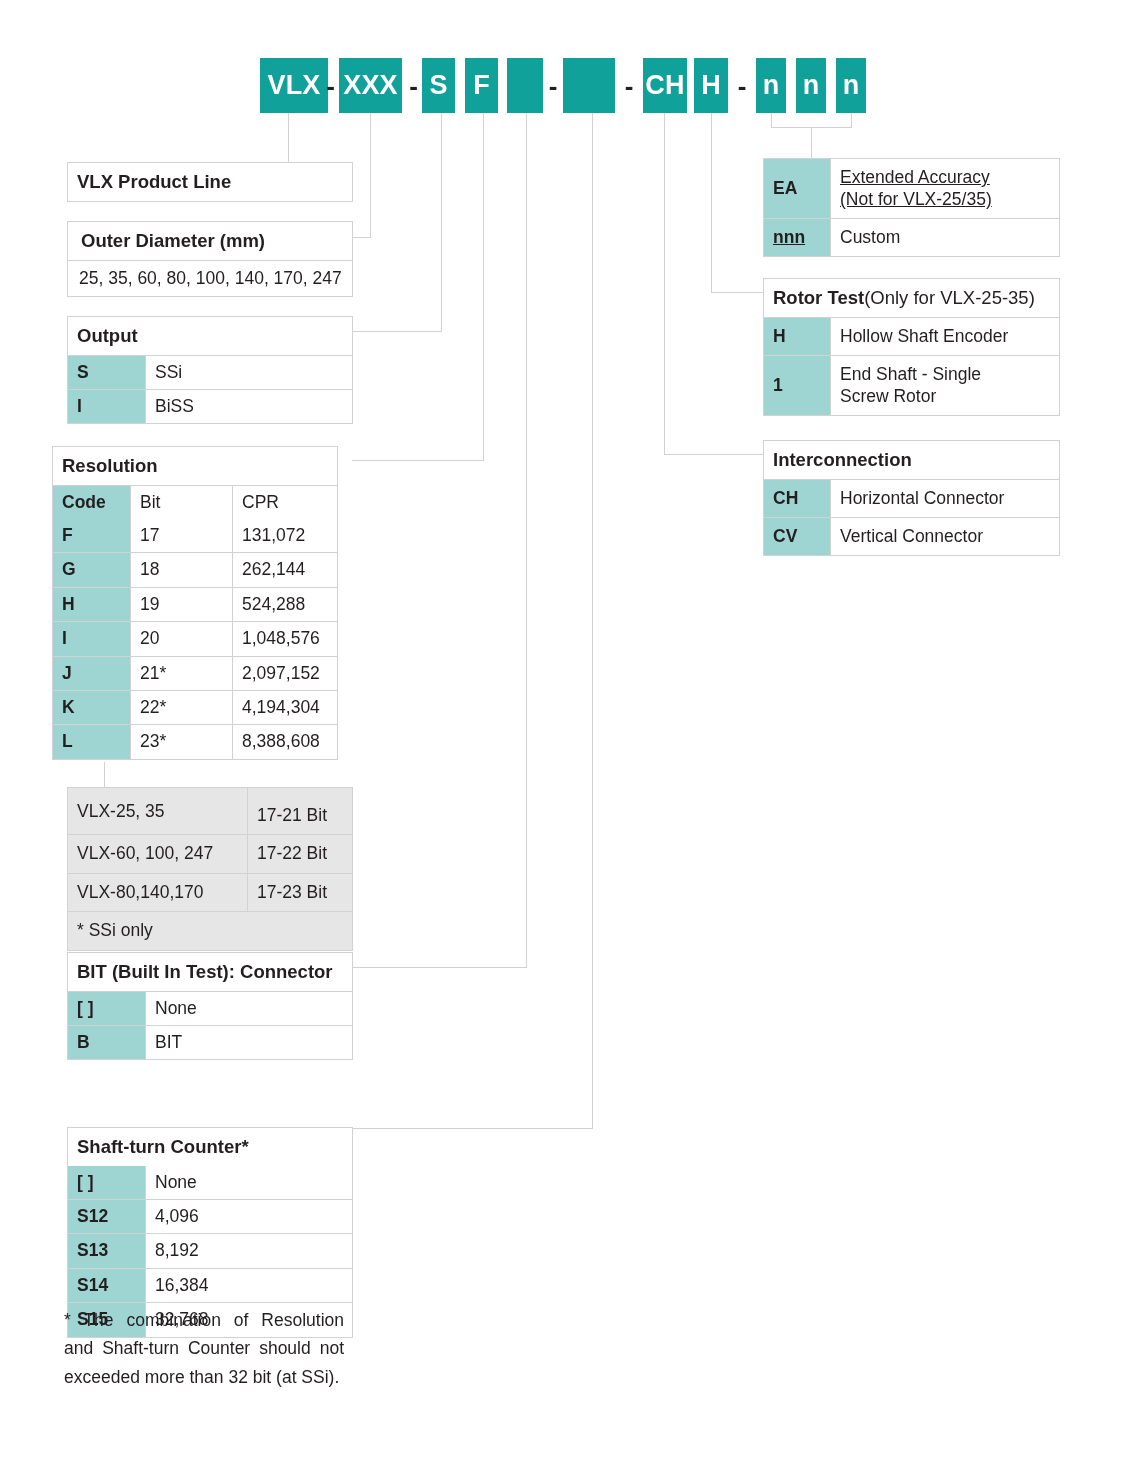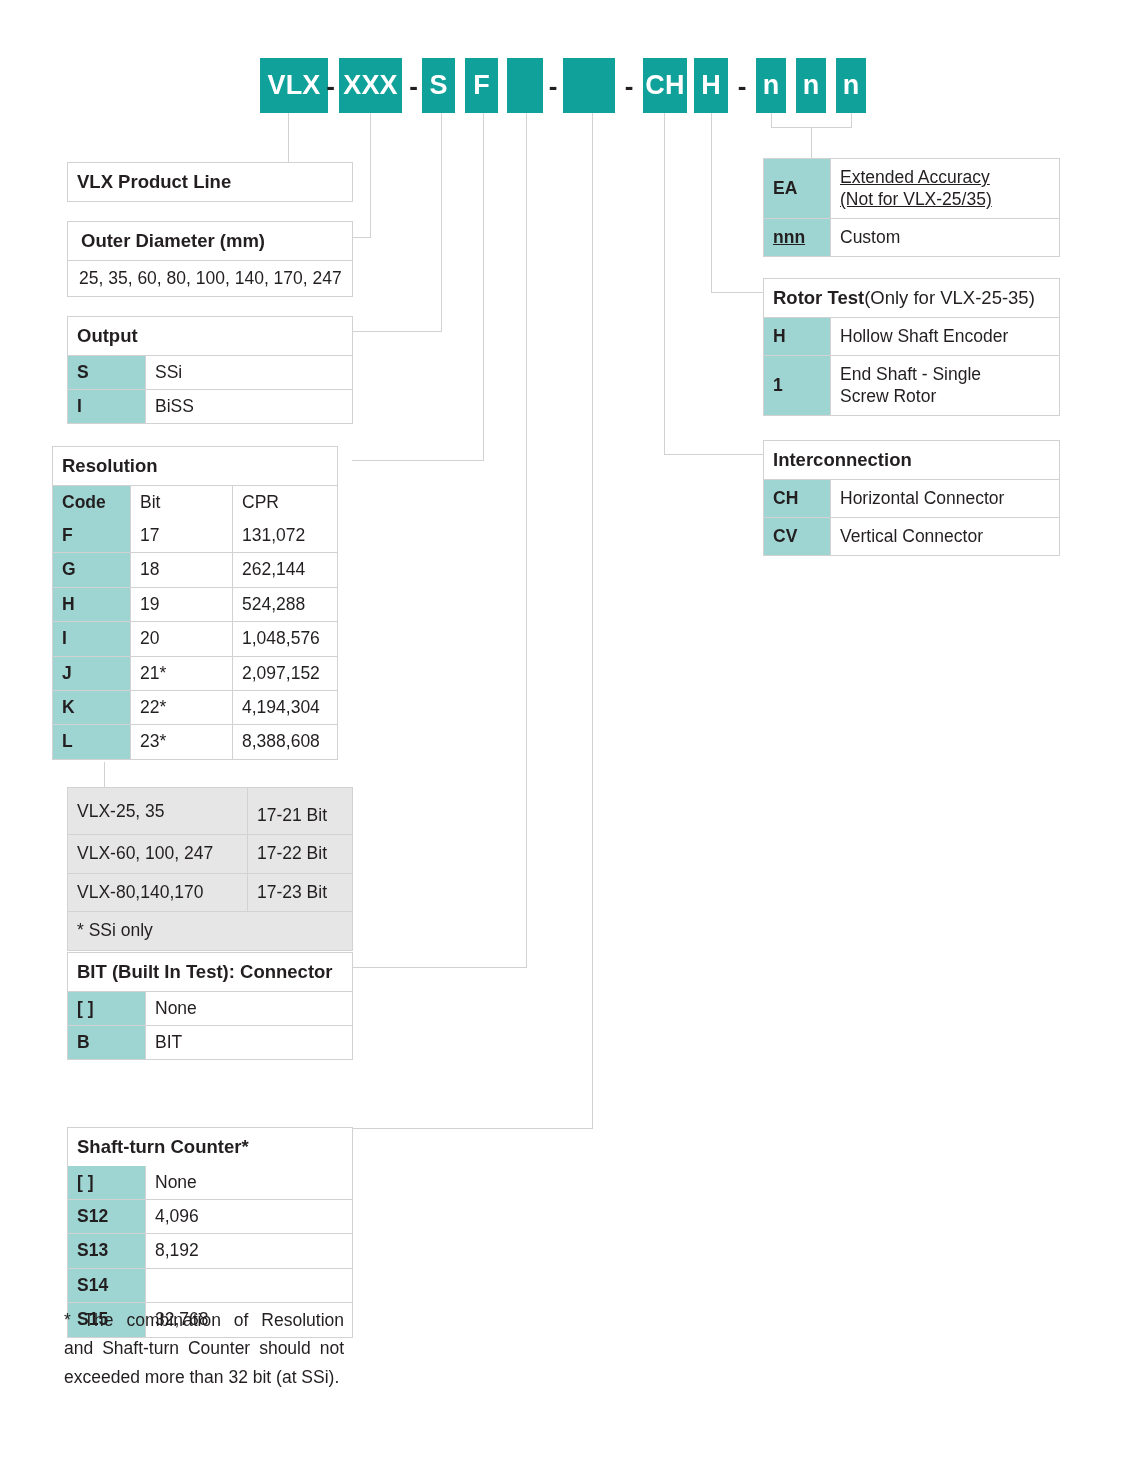--- a/index.html
+++ b/index.html
@@ -269,20 +269,21 @@
         <div class="trow">
           <div class="cell code-cell" style="width:78px;">S12</div>
           <div class="cell val-cell" style="width:206px;">4,096</div>
         </div>
         <div class="trow">
           <div class="cell code-cell" style="width:78px;">S13</div>
           <div class="cell val-cell" style="width:206px;">8,192</div>
         </div>
         <div class="trow">
           <div class="cell code-cell" style="width:78px;">S14</div>
+          <div class="cell val-cell" style="width:206px;">16,384</div>
         </div>
         <div class="trow">
           <div class="cell code-cell" style="width:78px;">S15</div>
           <div class="cell val-cell" style="width:206px;">32,768</div>
         </div>
       </div>
   </div>
 
   <div class="footnote" style="left:64px; top:1306px; width:280px;">* The combination of Resolution and Shaft-turn Counter should not exceeded more than 32 bit (at SSi).</div>
 

